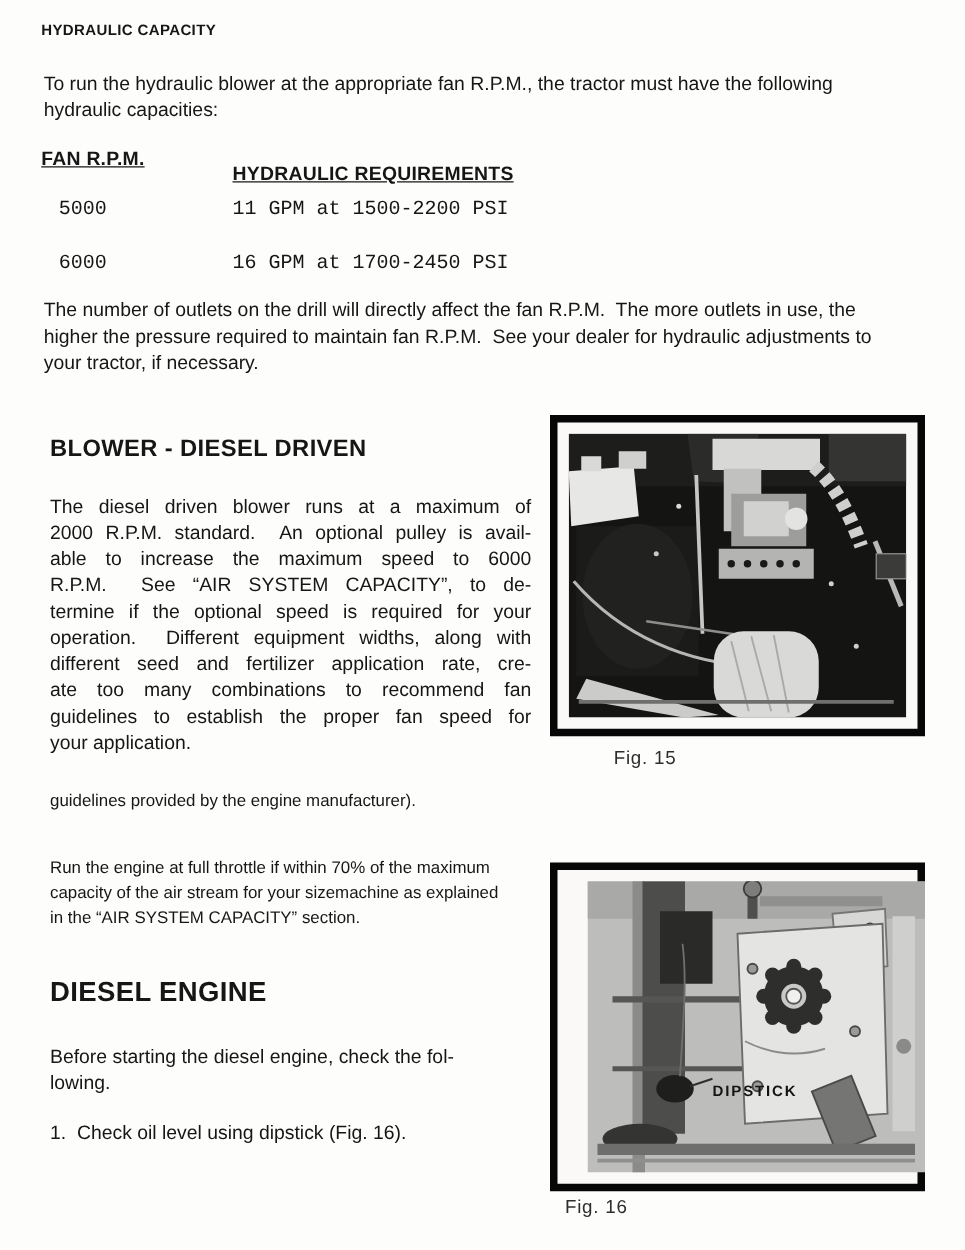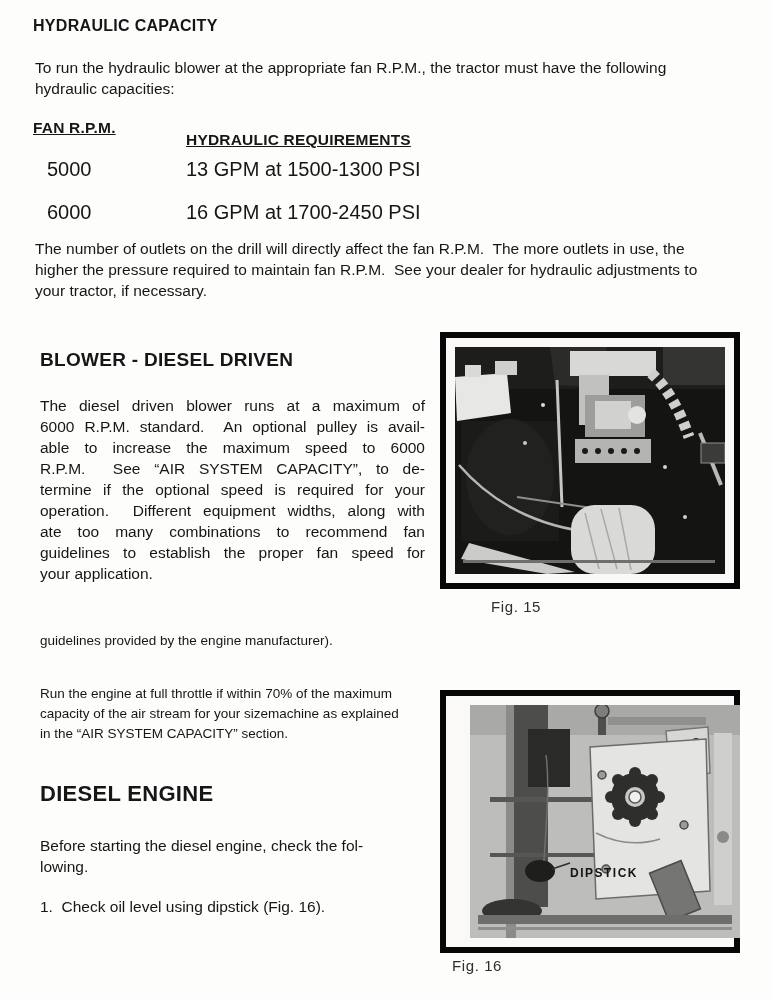--- a/index.html
+++ b/index.html
@@ -8,30 +8,30 @@
     position: relative;
     width: 772px;
     height: 1000px;
     background: #fdfdfc;
     font-family: "Liberation Sans", sans-serif;
     color: #161616;
     overflow: hidden;
     margin: 0 auto;
   }
   .abs { position: absolute; }
-  .h-small { font-size: 16px; font-weight: bold; letter-spacing: 0.3px; }
+  .h-small { font-size: 12px; font-weight: bold; letter-spacing: 0.3px; }
   .h-mid   { font-size: 19px; font-weight: bold; letter-spacing: 0.3px; }
   .h-big   { font-size: 22px; font-weight: bold; letter-spacing: 0.3px; }
   .body-text { font-size: 15.5px; line-height: 21px; }
   .note-text { font-size: 13.5px; line-height: 20px; }
   .lines > div { white-space: pre-wrap; }
   .justify > div { text-align: justify; text-align-last: justify; }
   .justify > div:last-child { text-align-last: left; }
   .th { font-size: 15.5px; font-weight: bold; text-decoration: underline; letter-spacing: 0.2px; }
-  .td { font-size: 20px; }
+  .td { font-size: 16px; font-family: Liberation Mono, monospace; }
   .figure-frame {
     border: 6px solid #070707;
     padding: 9px;
     background: #faf9f7;
   }
   .figure-frame svg { display: block; }
   .caption { font-size: 15px; color: #2e2e2e; letter-spacing: 0.6px; }
 </style>
 </head>
 <body>
@@ -42,40 +42,41 @@
 
   <div class="abs body-text lines" style="left:35px; top:57px; width:702px;">
       <div>To run the hydraulic blower at the appropriate fan R.P.M., the tractor must have the following</div>
       <div>hydraulic capacities:</div>
     </div>
 
   <div class="abs th" style="left:33px; top:119px;">FAN R.P.M.</div>
   <div class="abs th" style="left:186px; top:119px;margin-top:12px;">HYDRAULIC REQUIREMENTS</div>
 
   <div class="abs td" style="left:47px; top:158px;">5000</div>
-  <div class="abs td" style="left:186px; top:158px;">13 GPM at 1500-1300 PSI</div>
+  <div class="abs td" style="left:186px; top:158px;">11 GPM at 1500-2200 PSI</div>
 
   <div class="abs td" style="left:47px; top:201px;">6000</div>
   <div class="abs td" style="left:186px; top:201px;">16 GPM at 1700-2450 PSI</div>
 
   <div class="abs body-text lines" style="left:35px; top:238px; width:704px;">
       <div>The number of outlets on the drill will directly affect the fan R.P.M.  The more outlets in use, the</div>
       <div>higher the pressure required to maintain fan R.P.M.  See your dealer for hydraulic adjustments to</div>
       <div>your tractor, if necessary.</div>
     </div>
 
   <div class="abs h-mid" style="left:40px; top:349px;">BLOWER - DIESEL DRIVEN</div>
 
   <div class="abs body-text lines justify" style="left:40px; top:395px; width:385px;">
       <div>The diesel driven blower runs at a maximum of</div>
-      <div>6000 R.P.M. standard.  An optional pulley is avail-</div>
+      <div>2000 R.P.M. standard.  An optional pulley is avail-</div>
       <div>able to increase the maximum speed to 6000</div>
       <div>R.P.M.  See “AIR SYSTEM CAPACITY”, to de-</div>
       <div>termine if the optional speed is required for your</div>
       <div>operation.  Different equipment widths, along with</div>
+      <div>different seed and fertilizer application rate, cre-</div>
       <div>ate too many combinations to recommend fan</div>
       <div>guidelines to establish the proper fan speed for</div>
       <div>your application.</div>
     </div>
 
   <div class="abs note-text lines" style="left:40px; top:631px; width:386px;">
       <div>guidelines provided by the engine manufacturer).</div>
     </div>
 
   <div class="abs note-text lines" style="left:40px; top:684px; width:386px;">

